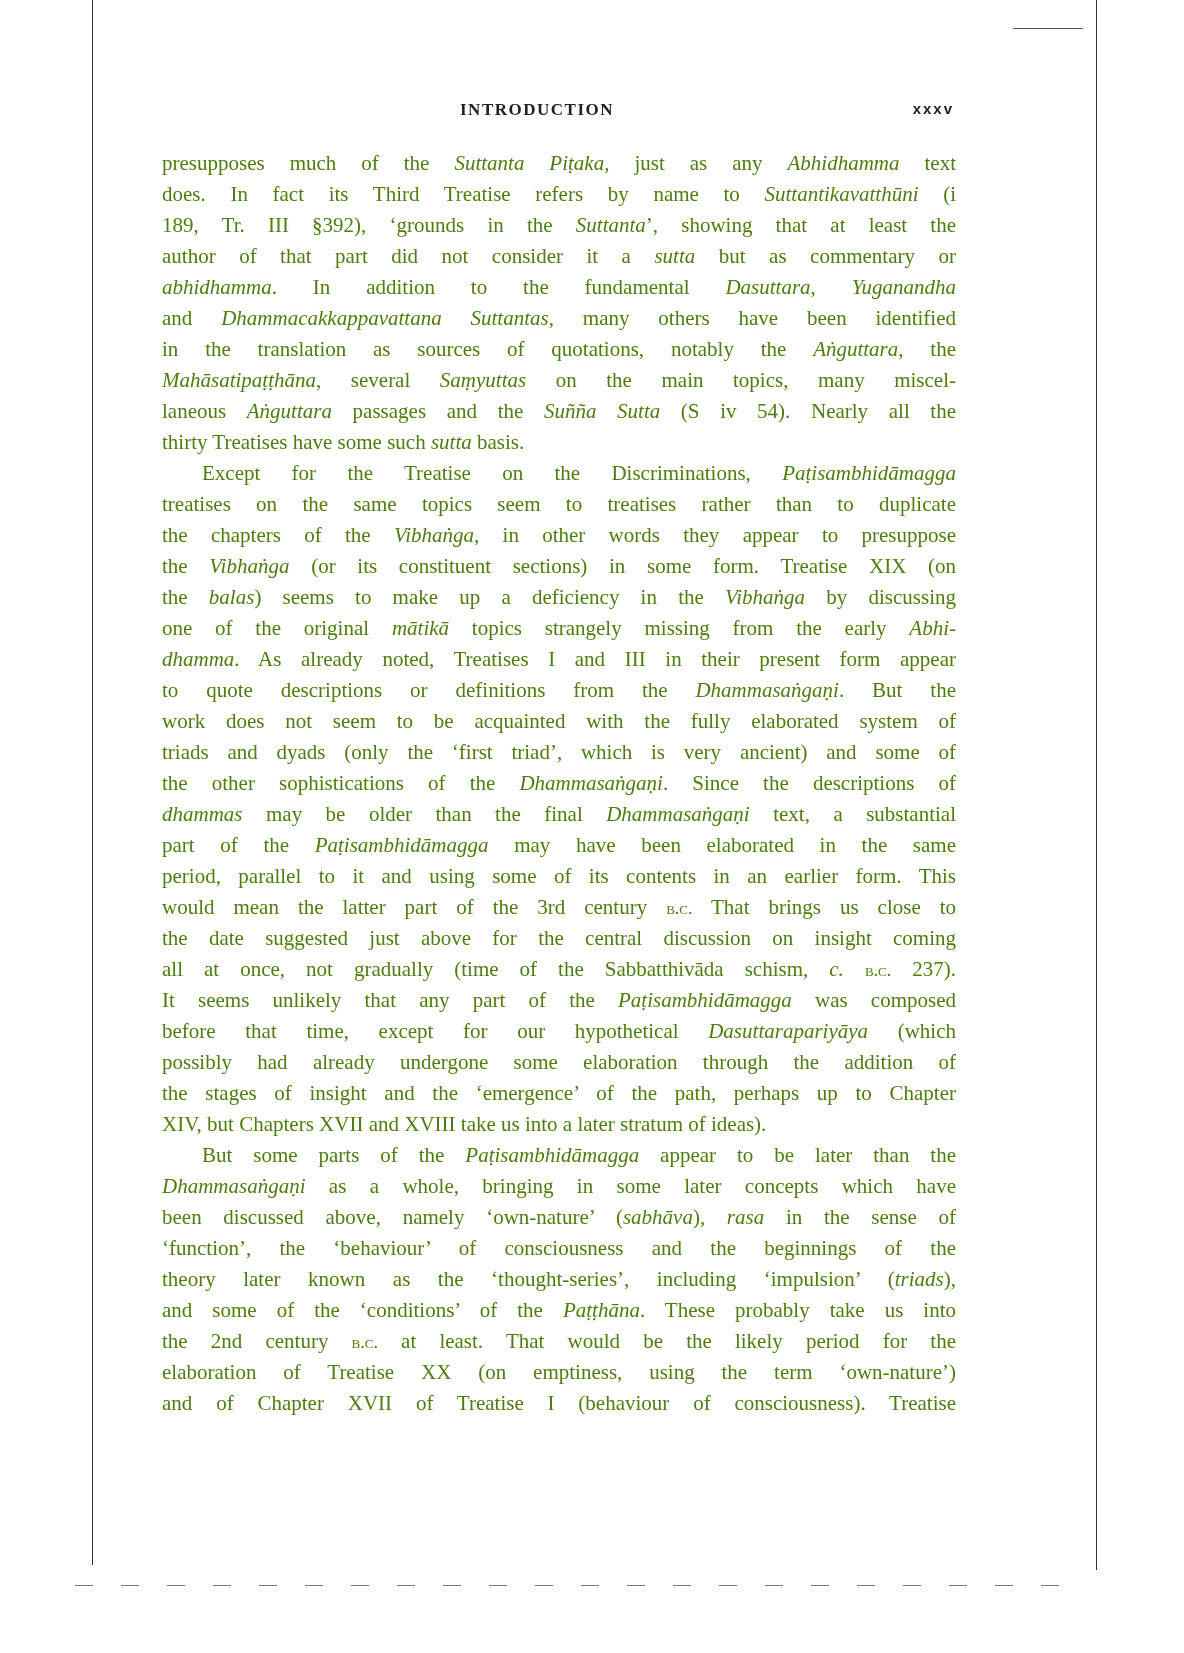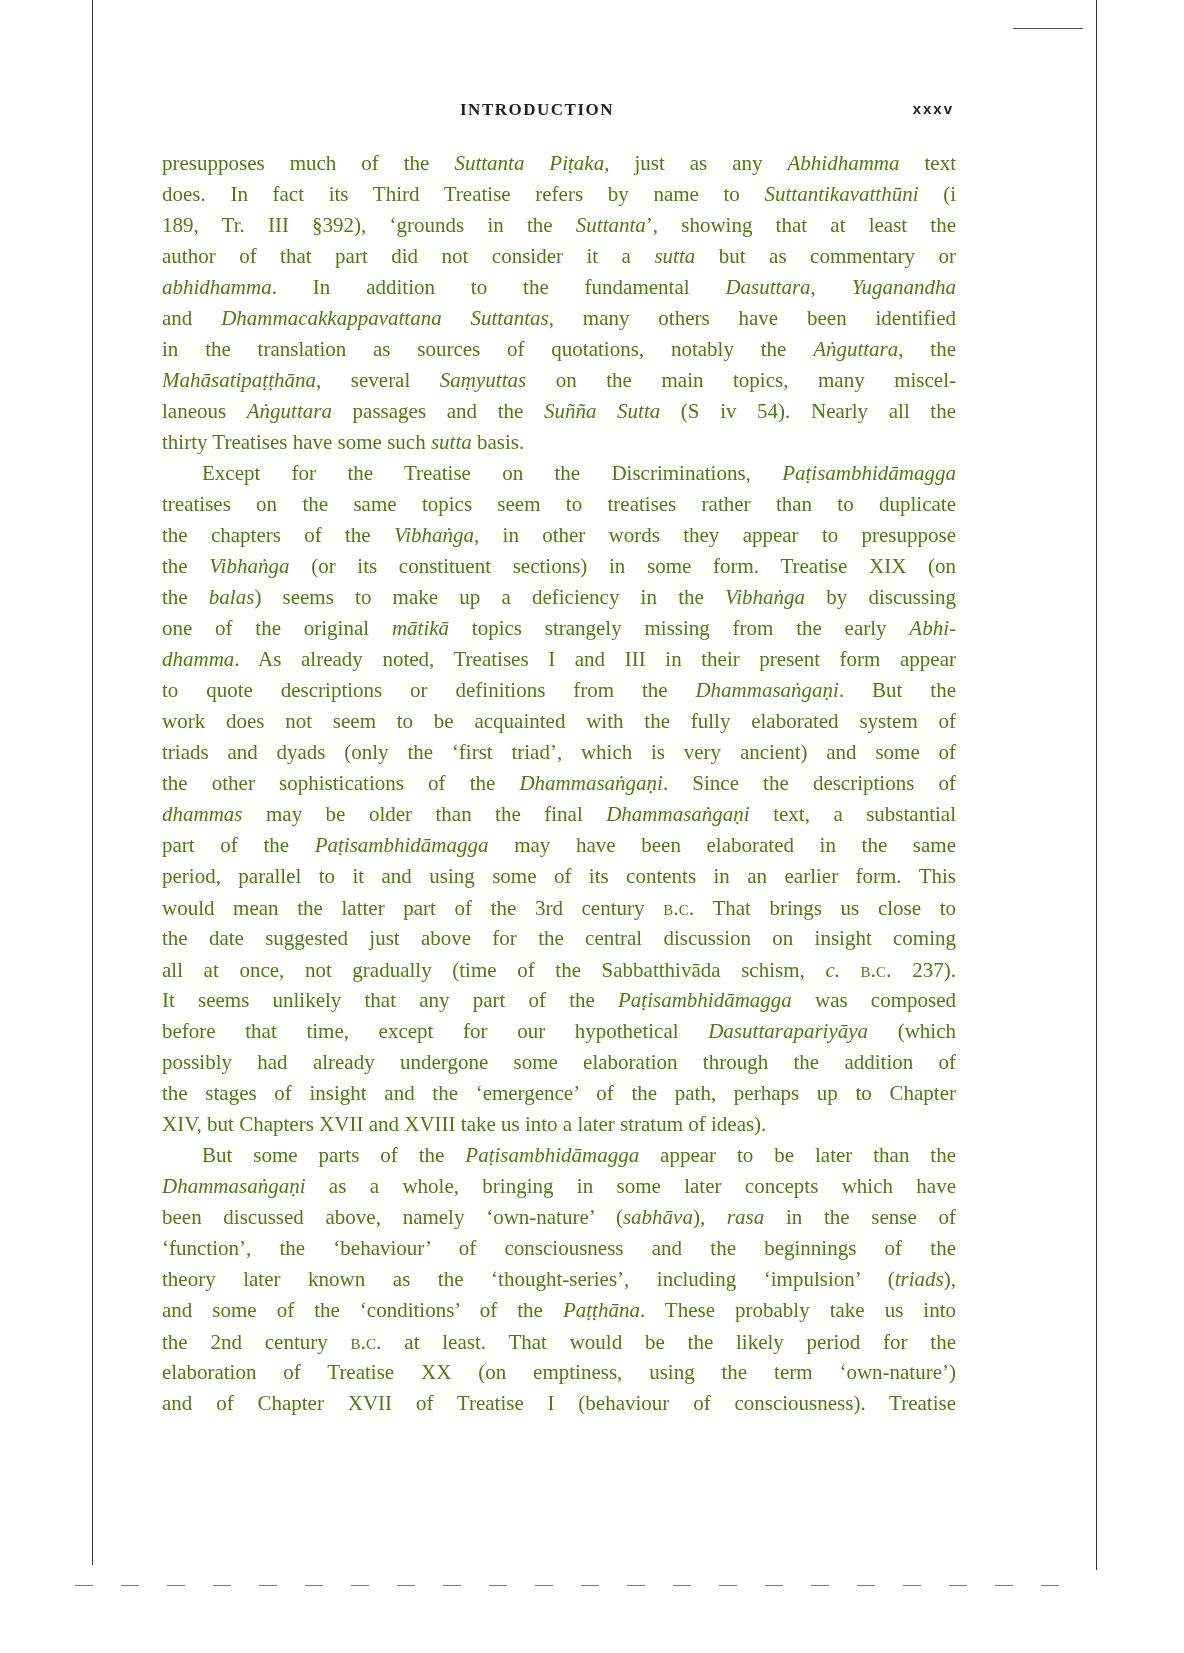--- a/index.html
+++ b/index.html
@@ -12,21 +12,21 @@
   .running-head { position: absolute; top: 100px; left: 162px; width: 792px; height: 24px;
     font-family: "Liberation Serif", serif; font-size: 17px; color: #222; font-weight: bold; }
   .running-head .title { position: absolute; left: 298px; top: 0; letter-spacing: 1.5px; }
   .running-head .folio { position: absolute; right: 0; top: 0; letter-spacing: 2px; font-family: "Liberation Sans", sans-serif; font-size: 15px; }
   .body-text { position: absolute; left: 162px; top: 148px; width: 794px;
     font-family: "Liberation Serif", serif; font-size: 21px; line-height: 31px; color: #4d7c0f; }
   .line { display: block; white-space: nowrap; text-align: justify; text-align-last: justify; height: 31px; }
   .line.last { text-align-last: left; }
   .line.indent { padding-left: 40px; }
   i { font-style: italic; }
-  .sc { font-variant: small-caps; font-size: 22px; }
+  .sc { font-variant: small-caps; font-size: 18px; }
 </style>
 </head>
 <body>
 
 <div class="page-border-left"></div>
 <div class="page-border-right"></div>
 <div class="scan-mark-top"></div>
 <div class="scan-mark-bottom"></div>
 
 <div class="running-head">

